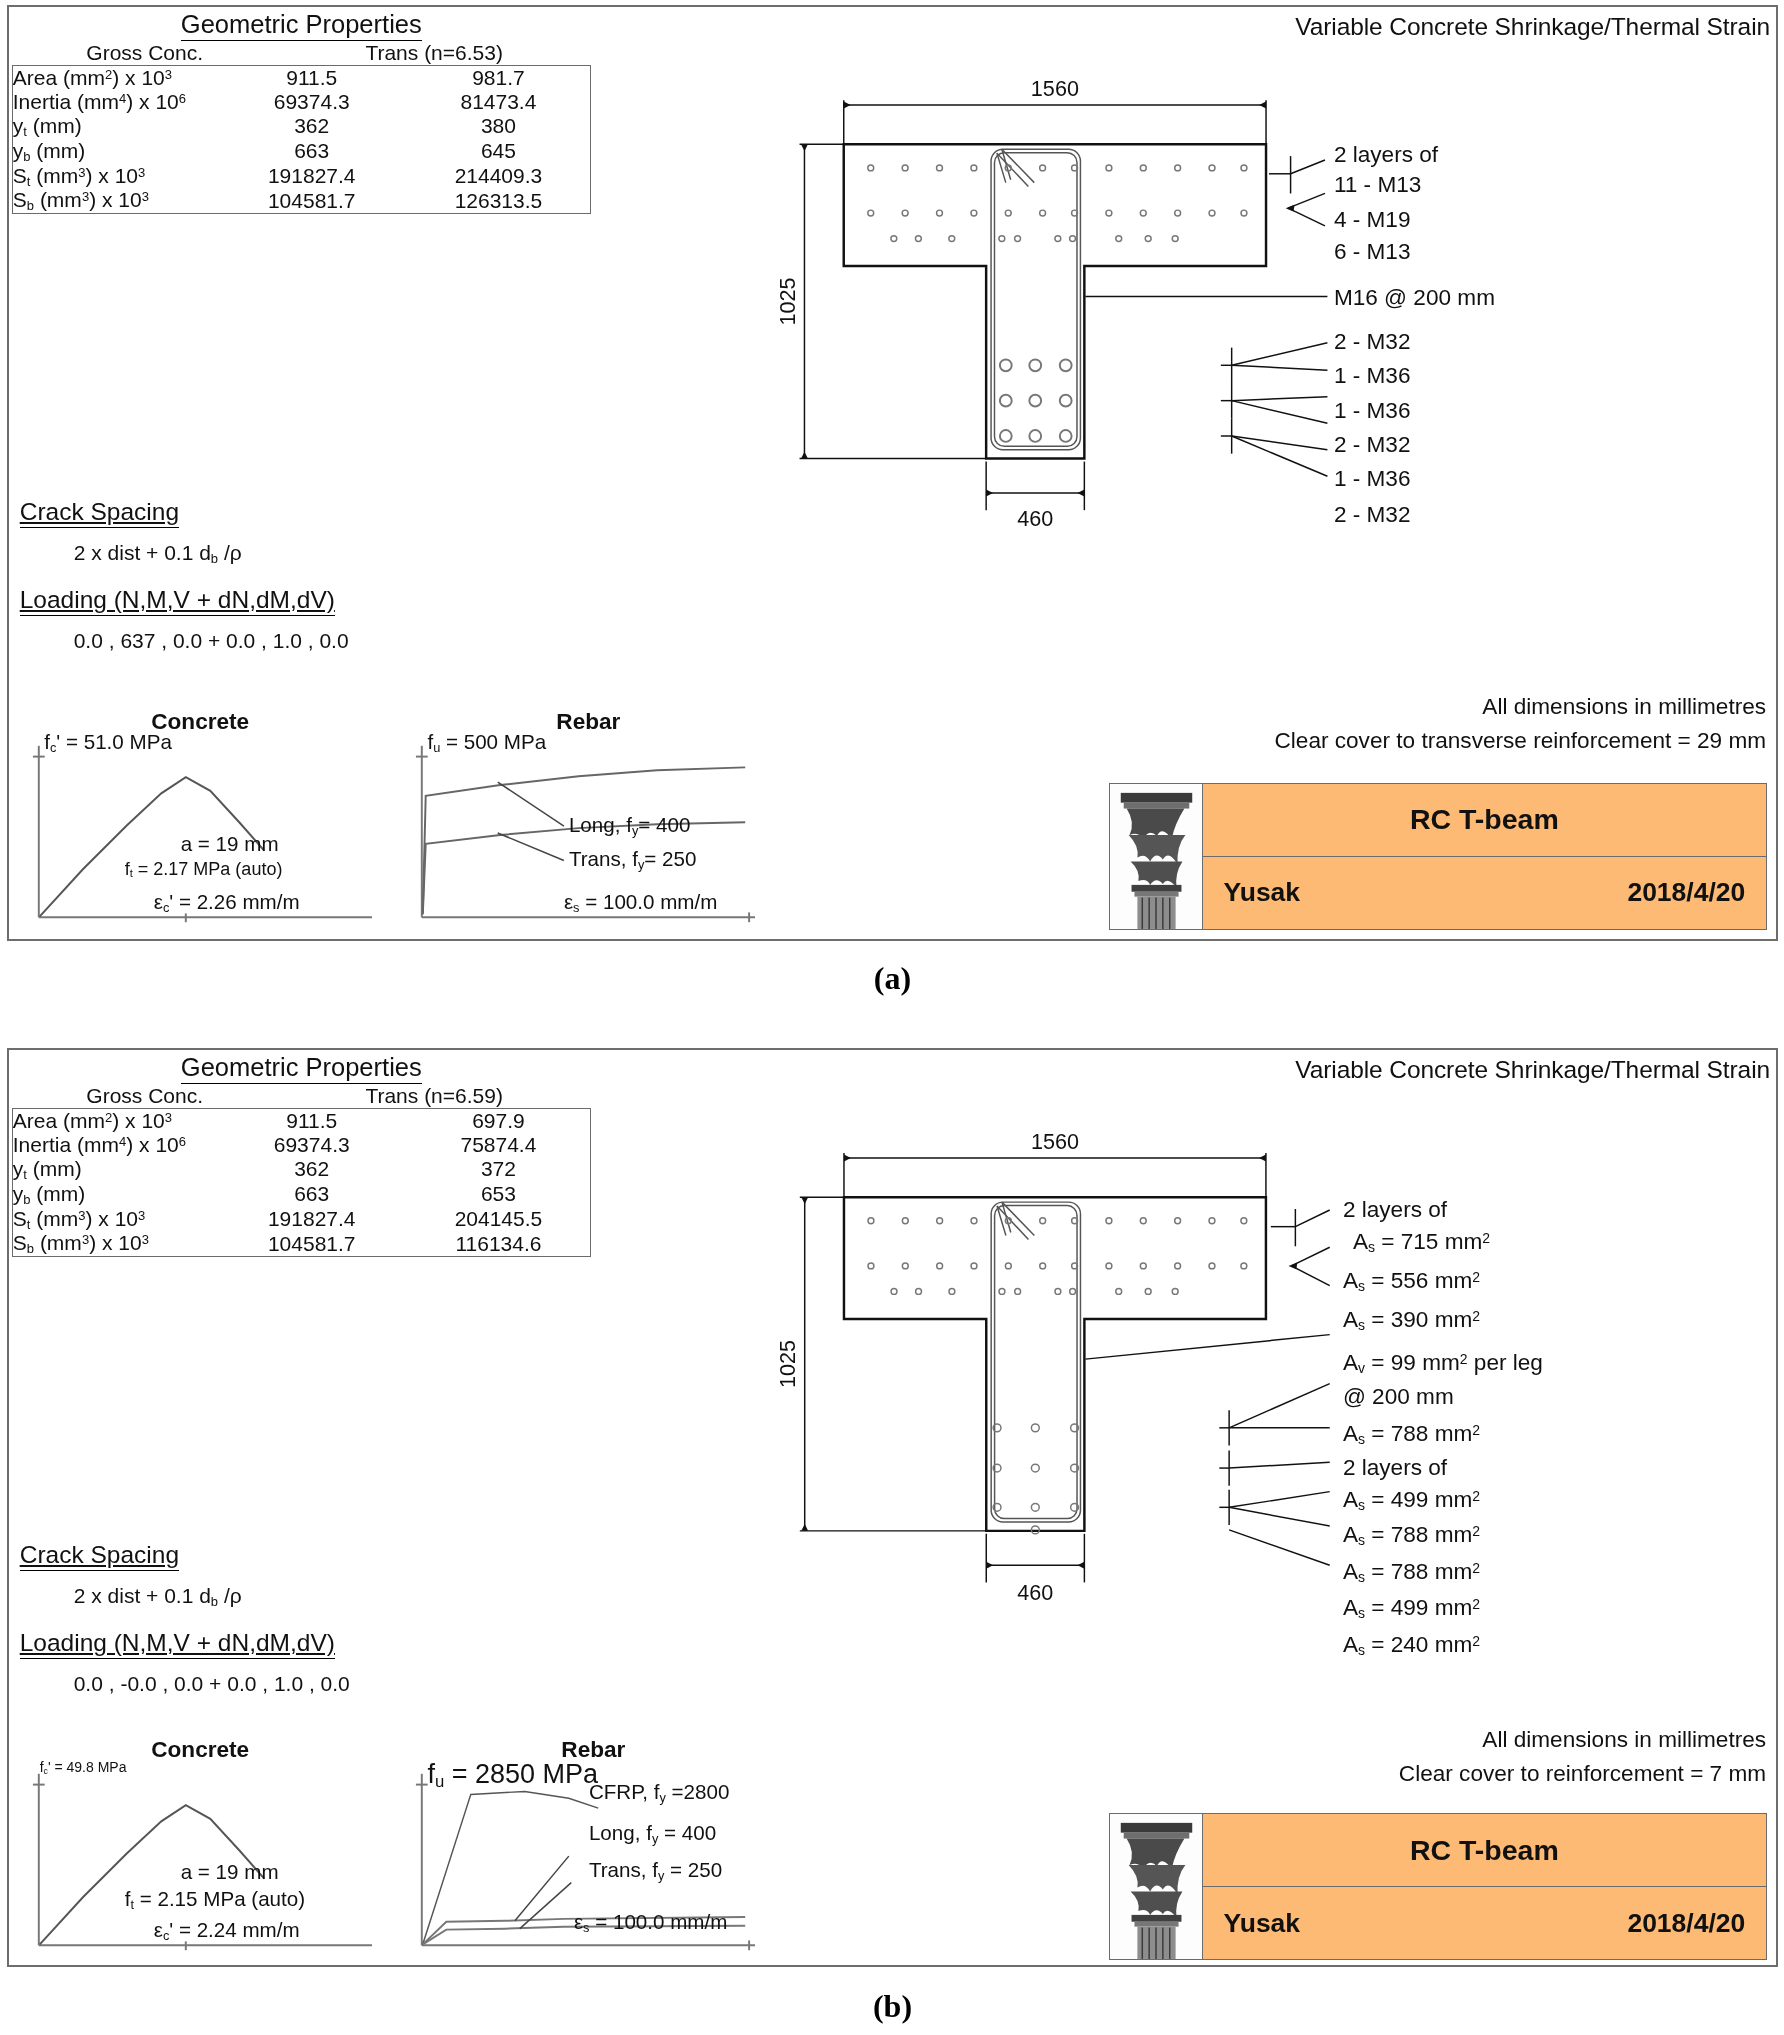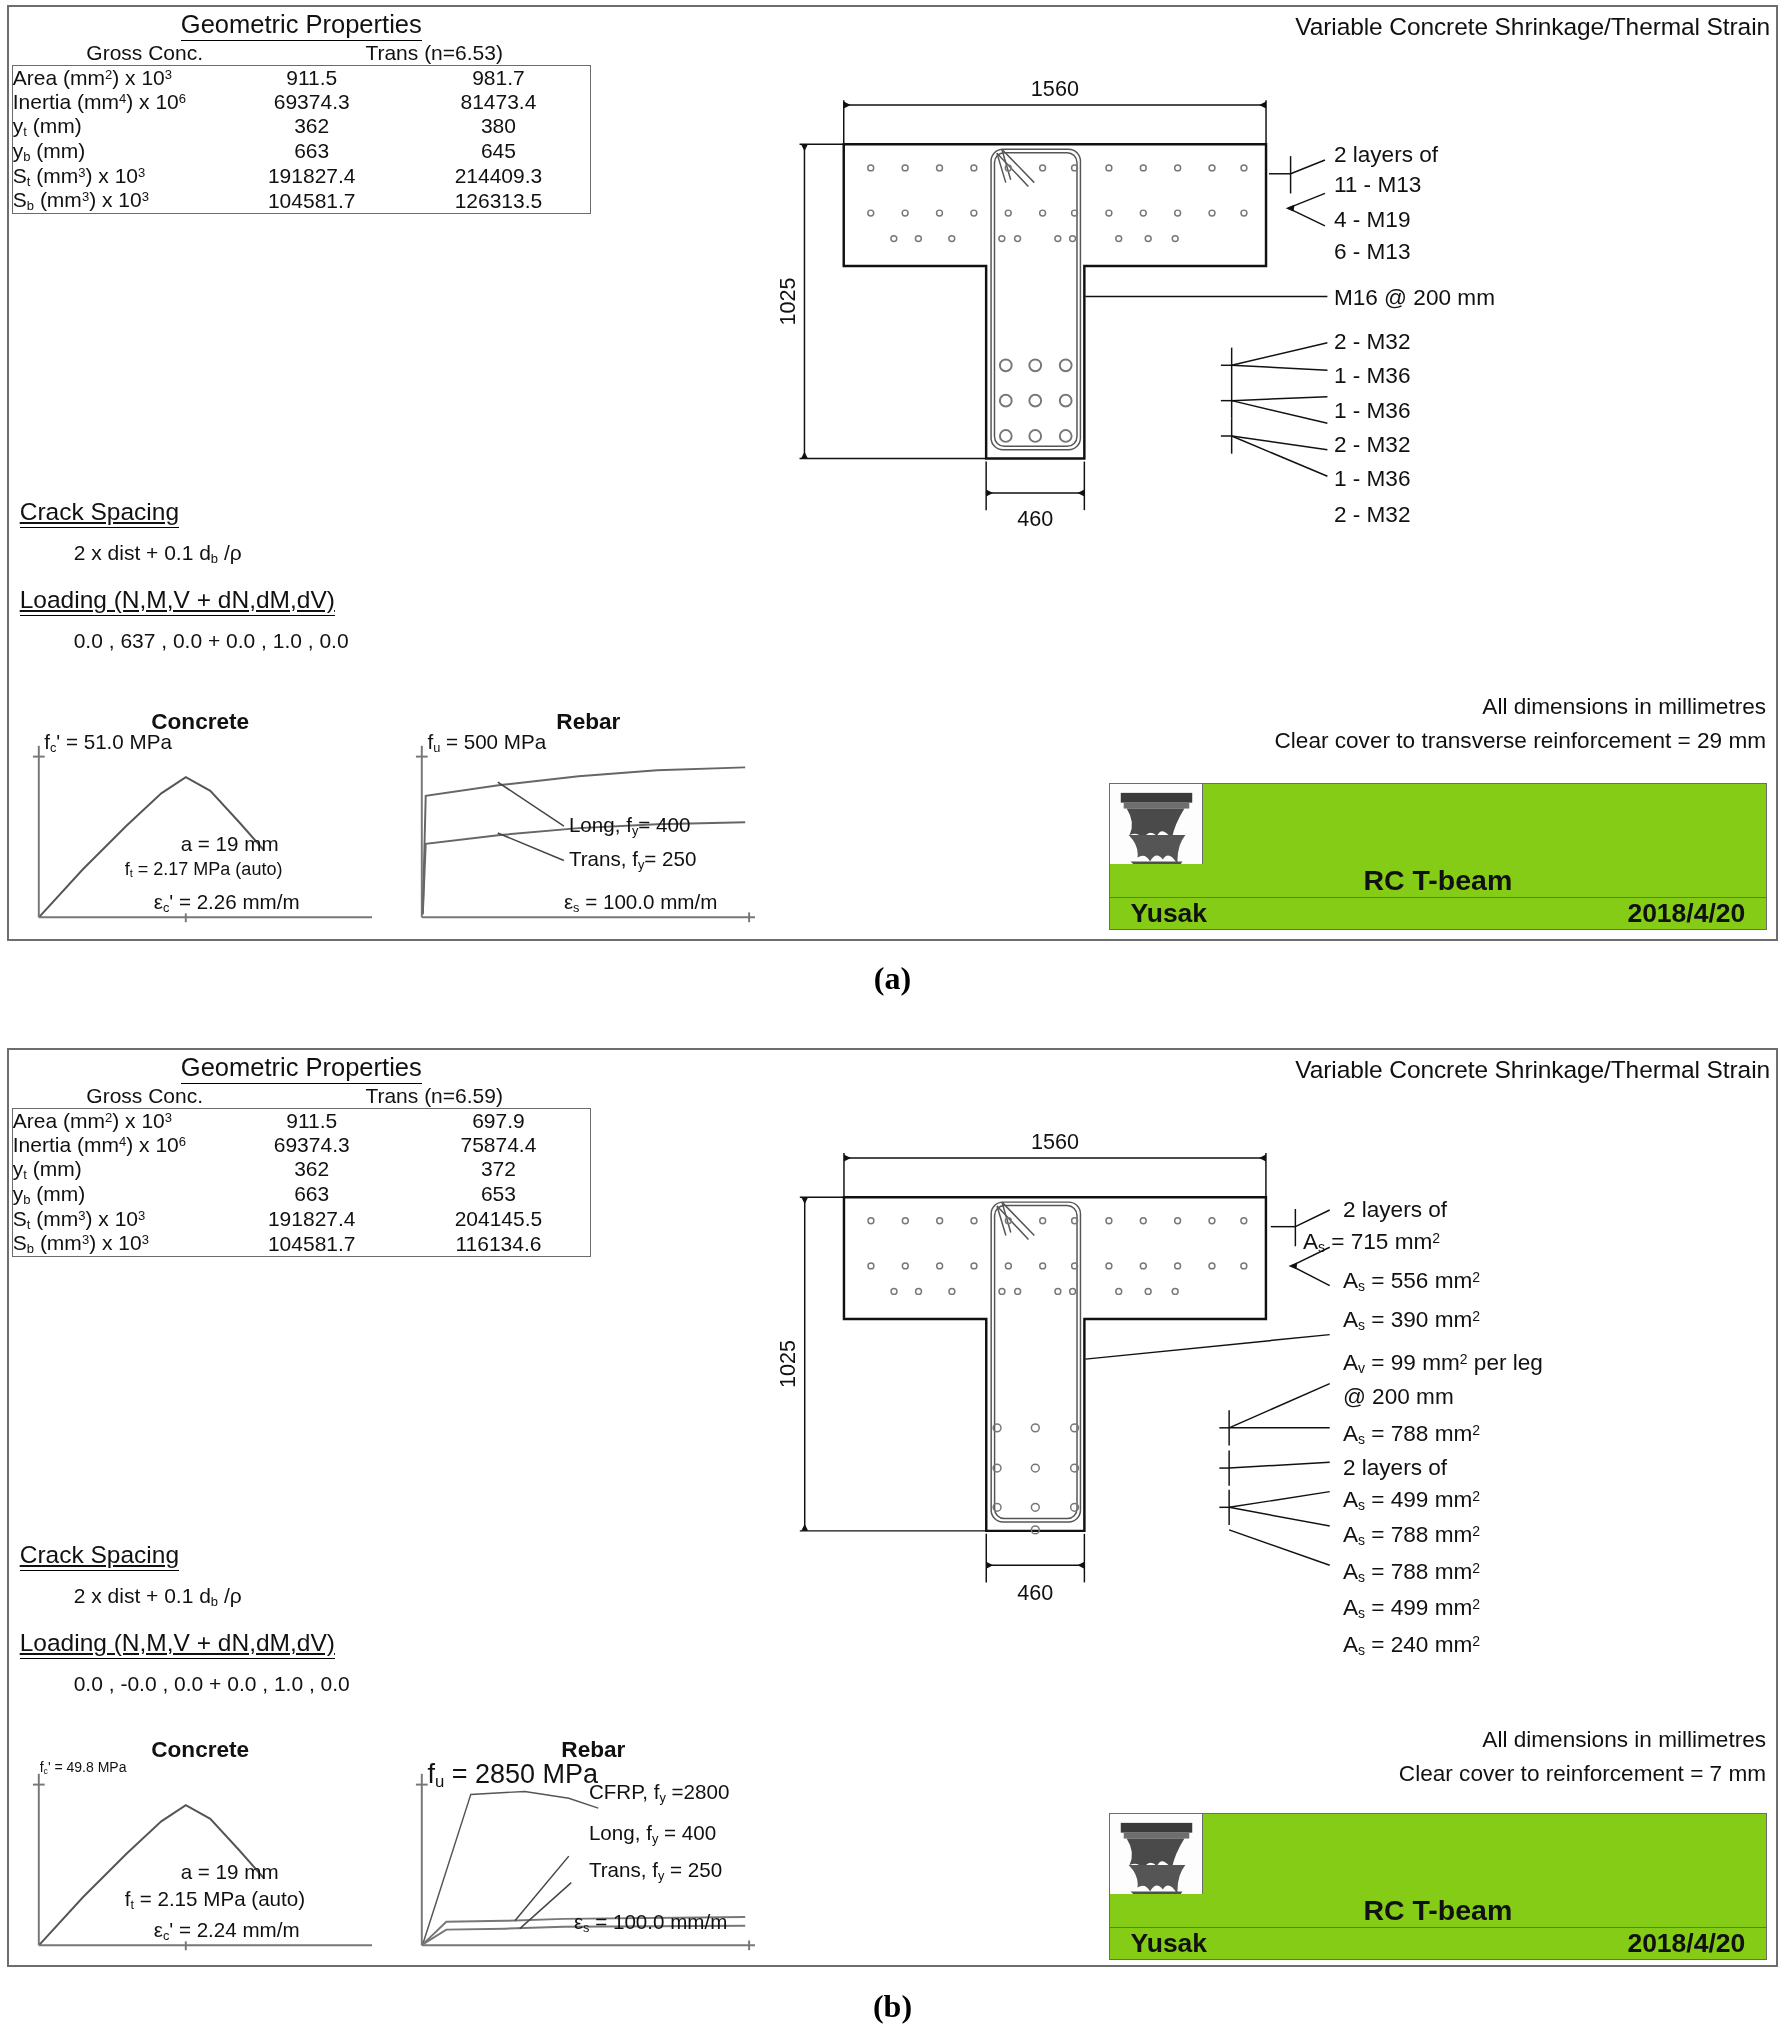--- a/index.html
+++ b/index.html
@@ -81,21 +81,21 @@
 
   
   .note {
     position: absolute; font-size: 22.6px; white-space: nowrap;
   }
   .note-right { text-align: right; }
 
   
   .titleblock {
     position: absolute; border: 1.5px solid #6b6b6b;
-    display: flex; background: #84cc16; flex-direction: column;
+    display: flex; background: #fdba74;
   }
   .tb-logo {
     width: 93px; border-right: 1.5px solid #6b6b6b;
     position: relative; overflow: hidden; background: #fff;
   }
   .tb-right { flex: 1; display: flex; flex-direction: column; }
   .tb-top {
     flex: 1; display: flex; align-items: center; justify-content: center;
     border-bottom: 1.5px solid #6b6b6b;
     font-size: 28.5px; font-weight: bold;
@@ -563,21 +563,21 @@
       <line x1="925" y1="742" x2="1130" y2="730" stroke="#111" stroke-width="3"></line>
       <line x1="905" y1="822" x2="925" y2="822" stroke="#111" stroke-width="3"></line>
       <line x1="925" y1="786" x2="925" y2="858" stroke="#111" stroke-width="3"></line>
       <line x1="925" y1="822" x2="1130" y2="790" stroke="#111" stroke-width="3"></line>
       <line x1="925" y1="822" x2="1130" y2="860" stroke="#111" stroke-width="3"></line>
       <line x1="925" y1="868" x2="1130" y2="940" stroke="#111" stroke-width="3"></line>
     </svg>
 
     <div>
       <div class="note" style="left:1334px; top:147px;">2 layers of</div>
-      <div class="note" style="left:1294px; top:179px;">A<sub>s</sub> =   715 mm<sup>2</sup></div>
+      <div class="note" style="left:1344px; top:179px;">A<sub>s</sub> =   715 mm<sup>2</sup></div>
       <div class="note" style="left:1334px; top:218px;">A<sub>s</sub> =   556 mm<sup>2</sup></div>
       <div class="note" style="left:1334px; top:257px;">A<sub>s</sub> =   390 mm<sup>2</sup></div>
       <div class="note" style="left:1334px; top:300px;">A<sub>v</sub> =   99 mm<sup>2</sup> per leg</div>
       <div class="note" style="left:1334px; top:334px;">@  200 mm</div>
       <div class="note" style="left:1334px; top:371px;">A<sub>s</sub> =   788 mm<sup>2</sup></div>
       <div class="note" style="left:1334px; top:405px;">2 layers of</div>
       <div class="note" style="left:1334px; top:437px;">A<sub>s</sub> =   499 mm<sup>2</sup></div>
       <div class="note" style="left:1334px; top:472px;">A<sub>s</sub> =   788 mm<sup>2</sup></div>
       <div class="note" style="left:1334px; top:509px;">A<sub>s</sub> =   788 mm<sup>2</sup></div>
       <div class="note" style="left:1334px; top:545px;">A<sub>s</sub> =   499 mm<sup>2</sup></div>

